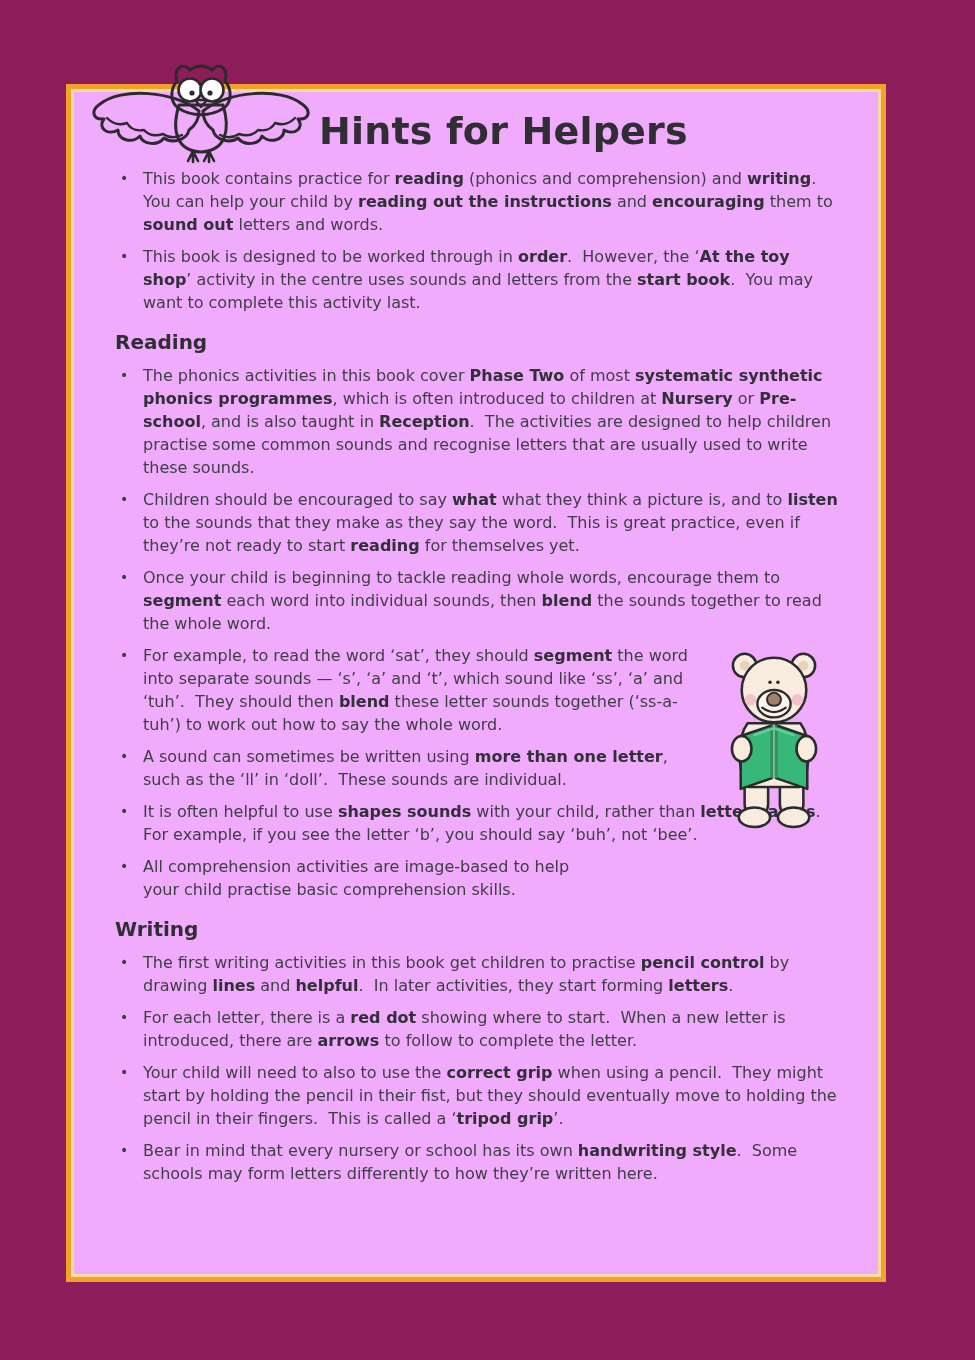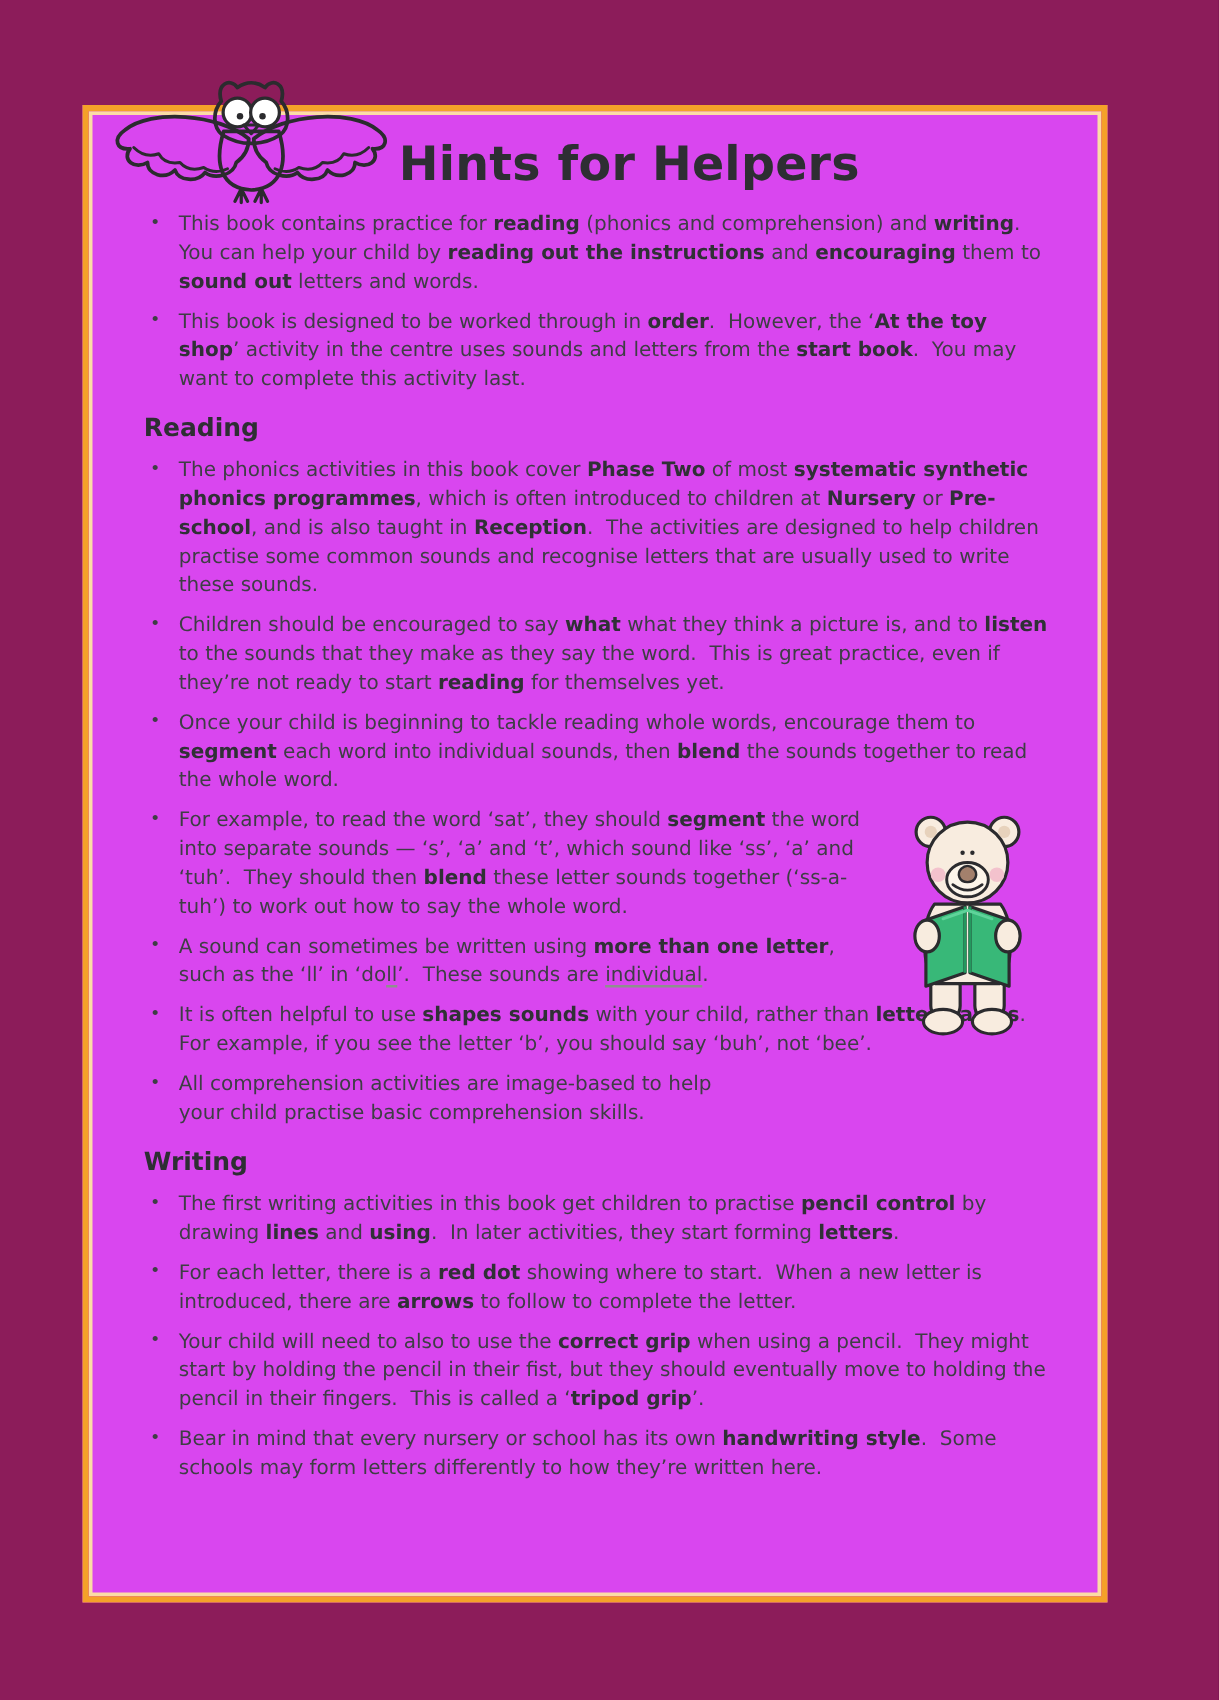--- a/index.html
+++ b/index.html
@@ -9,21 +9,21 @@
     width:975px; height:1360px;
     background:#8C1C5A;
     font-family:"DejaVu Sans","Liberation Sans",sans-serif;
     overflow:hidden;
     margin:0 auto;
   }
   .sheet {
     position:absolute;
     left:66px; top:84px;
     width:820px; height:1198px;
-    background:#d946ef;
+    background:#f0abfc;
     border:5px solid #F4A129;
     box-shadow:inset 0 0 0 3px #FBDCA6;
     padding:16px 40px 20px 42px;
   }
   .owl-wrap {
     position:absolute;
     left:14px; top:-30px;
     width:232px; height:112px;
   }
   .bear-wrap {
@@ -49,21 +49,20 @@
     font-size:16px; line-height:23px;
   }
   ul.bullets li .dot {
     flex:0 0 30px; width:30px;
     font-size:14px; line-height:23px;
     padding-left:7px; color:#3E3E44;
   }
   ul.bullets li .txt { flex:1 1 auto; white-space:pre-wrap; }
   ul.bullets li .txt .b { font-weight:700; color:#303036; }
   ul.bullets li .txt .u {
-    text-decoration:underline;
     text-decoration-color:#8f8f8f;
     text-decoration-thickness:2px;
     text-underline-offset:3px;
   }
   
   ul.bullets.reading li:nth-child(4) .txt,
   ul.bullets.reading li:nth-child(5) .txt { padding-right:152px; }
   svg .ln { stroke:#2B2B2E; stroke-linecap:round; stroke-linejoin:round; fill:none; }
 </style>
 </head>
@@ -148,21 +147,21 @@
           <span class="dot">•</span>
           <span class="txt"><span>All comprehension activities are image-based to help
 your child practise basic comprehension skills.</span></span>
         </li>
       </ul>
 
     <h2 class="section-heading">Writing</h2>
     <ul class="bullets writing">
         <li>
           <span class="dot">•</span>
-          <span class="txt"><span>The first writing activities in this book get children to practise </span><span class="b">pencil control</span><span> by drawing </span><span class="b">lines</span><span> and </span><span class="b">using</span><span>.  In later activities, they start forming </span><span class="b">letters</span><span>.</span></span>
+          <span class="txt"><span>The first writing activities in this book get children to practise </span><span class="b">pencil control</span><span> by drawing </span><span class="b">lines</span><span> and </span><span class="b">helpful</span><span>.  In later activities, they start forming </span><span class="b">letters</span><span>.</span></span>
         </li>
         <li>
           <span class="dot">•</span>
           <span class="txt"><span>For each letter, there is a </span><span class="b">red dot</span><span> showing where to start.  When a new letter is introduced, there are </span><span class="b">arrows</span><span> to follow to complete the letter.</span></span>
         </li>
         <li>
           <span class="dot">•</span>
           <span class="txt"><span>Your child will need to also to use the </span><span class="b">correct grip</span><span> when using a pencil.  They might start by holding the pencil in their fist, but they should eventually move to holding the pencil in their fingers.  This is called a ‘</span><span class="b">tripod grip</span><span>’.</span></span>
         </li>
         <li>

